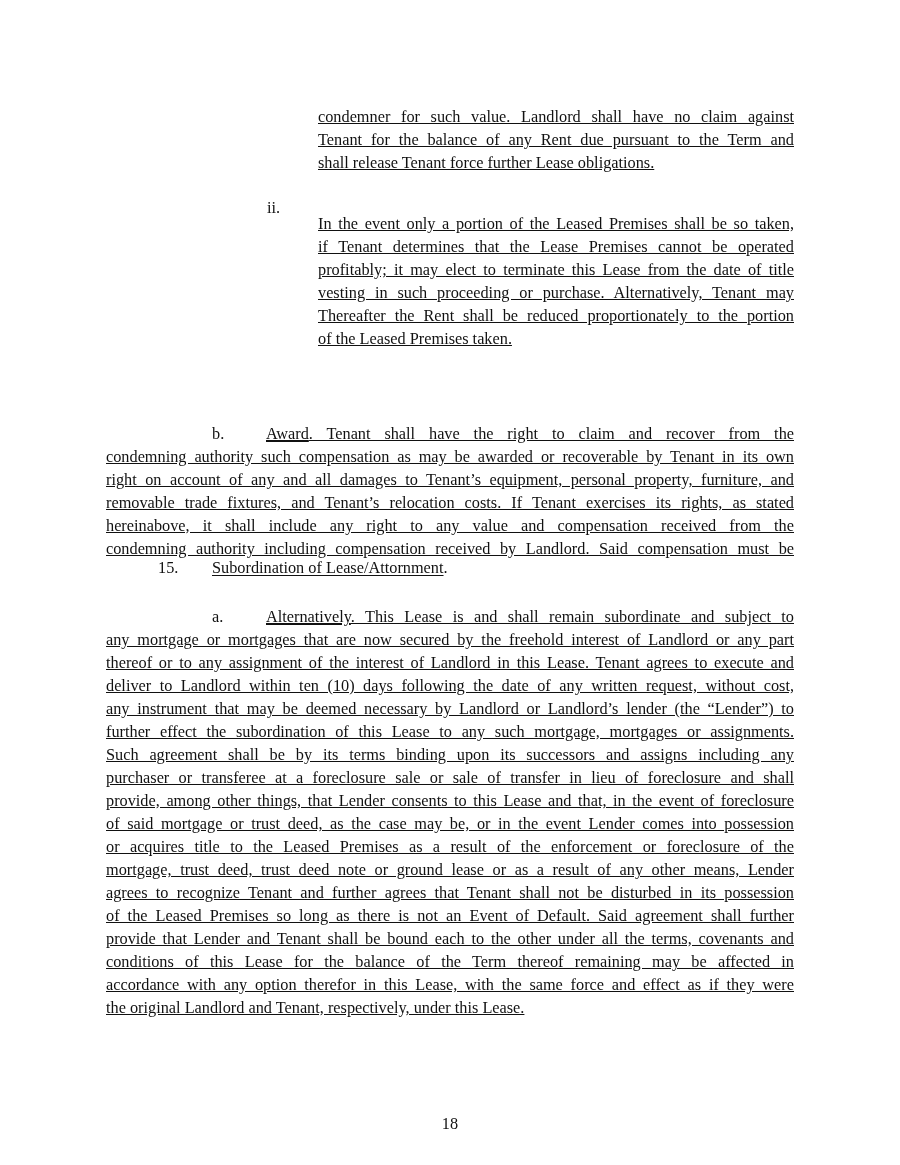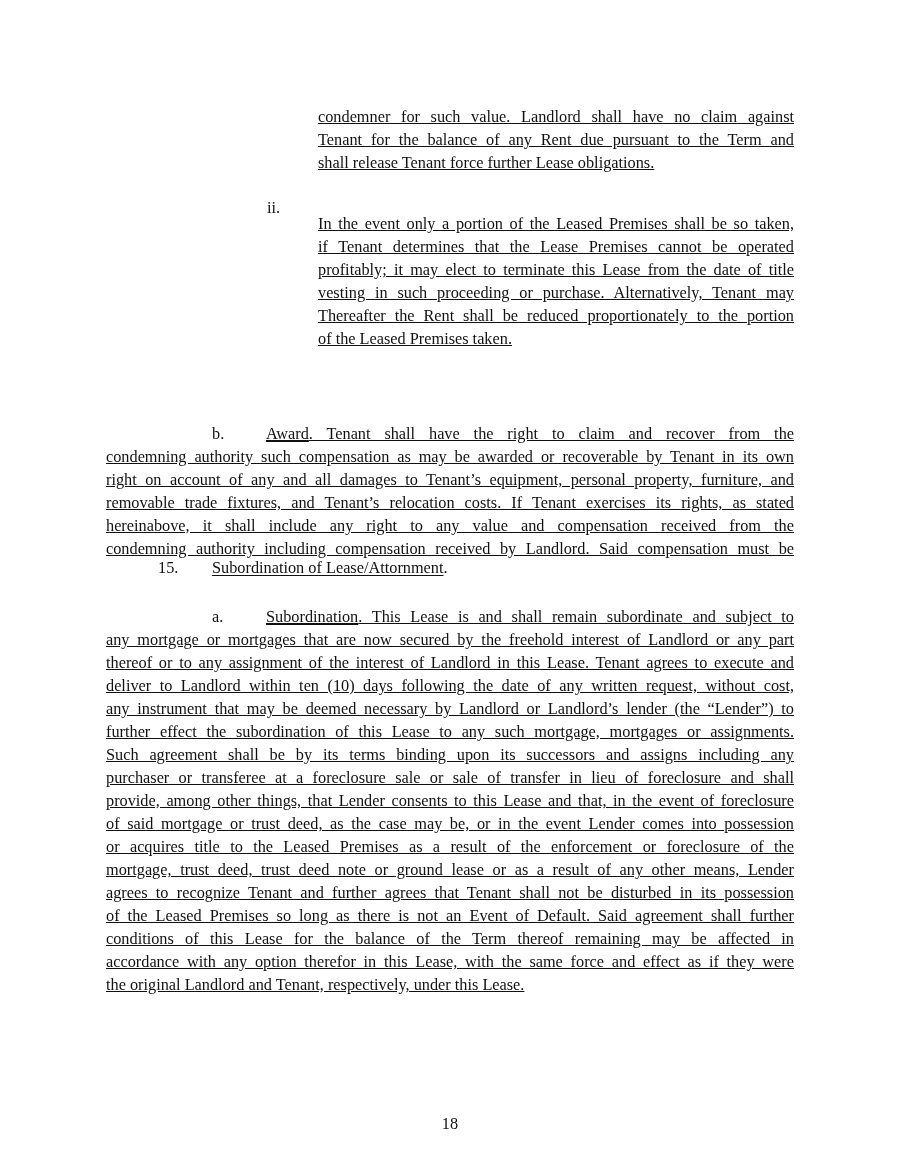--- a/index.html
+++ b/index.html
@@ -42,32 +42,33 @@
   <span class="line">removable trade fixtures, and Tenant’s relocation costs. If Tenant exercises its rights, as stated</span>
   <span class="line">hereinabove, it shall include any right to any value and compensation received from the</span>
   <span class="line">condemning authority including compensation received by Landlord. Said compensation must be</span>
 </div>
 
 <div class="heading15">
   <span class="num">15.</span><span class="u">Subordination of Lease/Attornment</span><span>.</span>
 </div>
 
 <div class="block" style="top:605px;">
-  <span class="line" style="padding-left:106px; box-sizing:border-box;"><span class="indent-label" style="width:54px;">a.</span><span class="u">Subordination</span><span>. This Lease is and shall remain subordinate and subject to</span></span>
+  <span class="line" style="padding-left:106px; box-sizing:border-box;"><span class="indent-label" style="width:54px;">a.</span><span class="u">Alternatively</span><span>. This Lease is and shall remain subordinate and subject to</span></span>
   <span class="line">any mortgage or mortgages that are now secured by the freehold interest of Landlord or any part</span>
   <span class="line">thereof or to any assignment of the interest of Landlord in this Lease. Tenant agrees to execute and</span>
   <span class="line">deliver to Landlord within ten (10) days following the date of any written request, without cost,</span>
   <span class="line">any instrument that may be deemed necessary by Landlord or Landlord’s lender (the “Lender”) to</span>
   <span class="line">further effect the subordination of this Lease to any such mortgage, mortgages or assignments.</span>
   <span class="line">Such agreement shall be by its terms binding upon its successors and assigns including any</span>
   <span class="line">purchaser or transferee at a foreclosure sale or sale of transfer in lieu of foreclosure and shall</span>
   <span class="line">provide, among other things, that Lender consents to this Lease and that, in the event of foreclosure</span>
   <span class="line">of said mortgage or trust deed, as the case may be, or in the event Lender comes into possession</span>
   <span class="line">or acquires title to the Leased Premises as a result of the enforcement or foreclosure of the</span>
   <span class="line">mortgage, trust deed, trust deed note or ground lease or as a result of any other means, Lender</span>
   <span class="line">agrees to recognize Tenant and further agrees that Tenant shall not be disturbed in its possession</span>
   <span class="line">of the Leased Premises so long as there is not an Event of Default. Said agreement shall further</span>
+  <span class="line">provide that Lender and Tenant shall be bound each to the other under all the terms, covenants and</span>
   <span class="line">conditions of this Lease for the balance of the Term thereof remaining may be affected in</span>
   <span class="line">accordance with any option therefor in this Lease, with the same force and effect as if they were</span>
   <span class="line last">the original Landlord and Tenant, respectively, under this Lease.</span>
 </div>
 
 <div class="page-num">18</div>
 
 </body></html>

